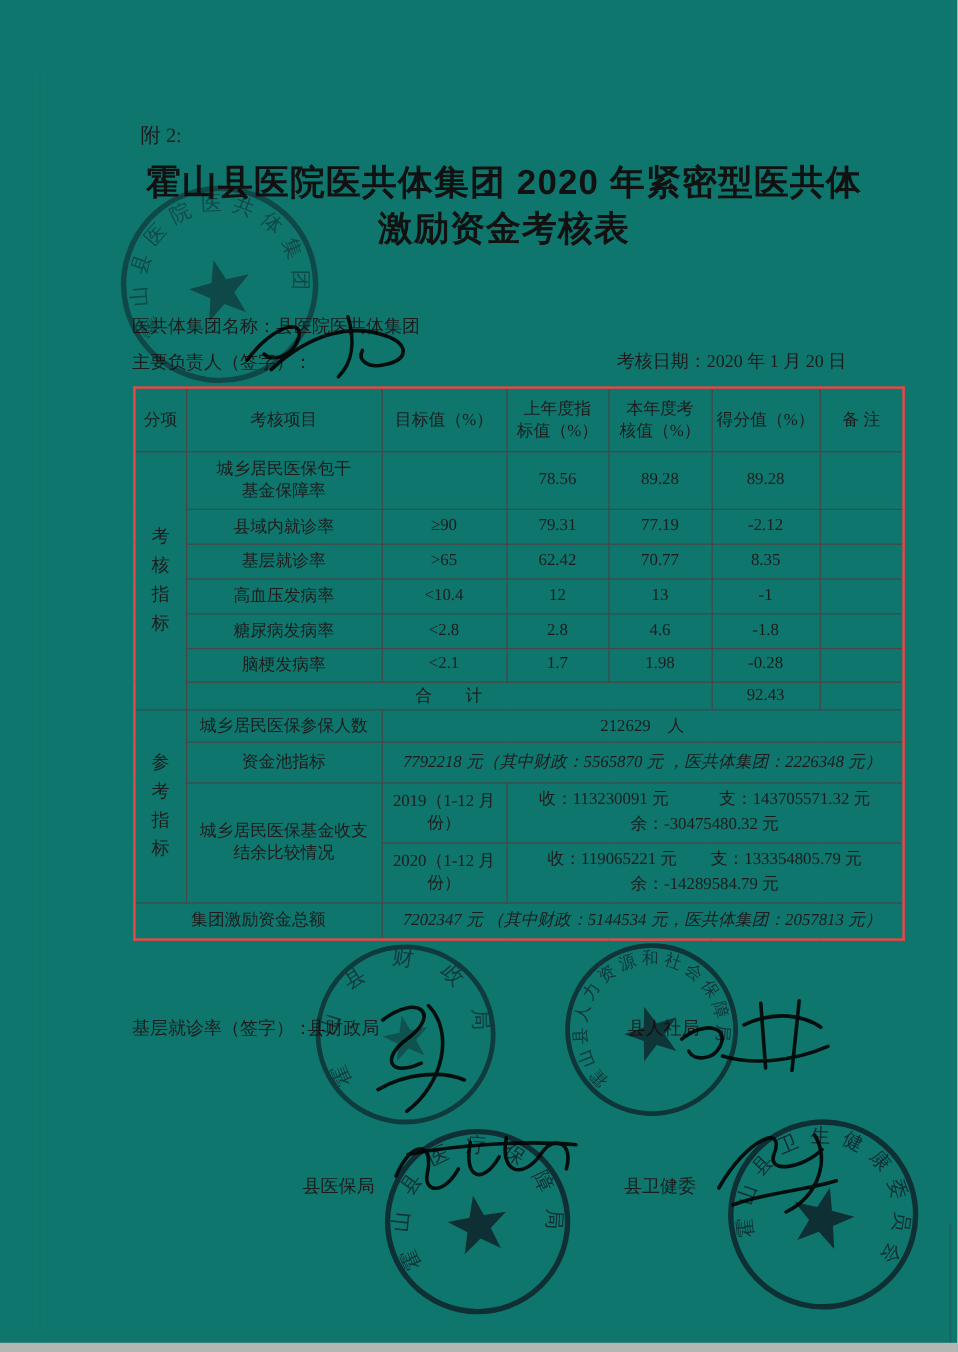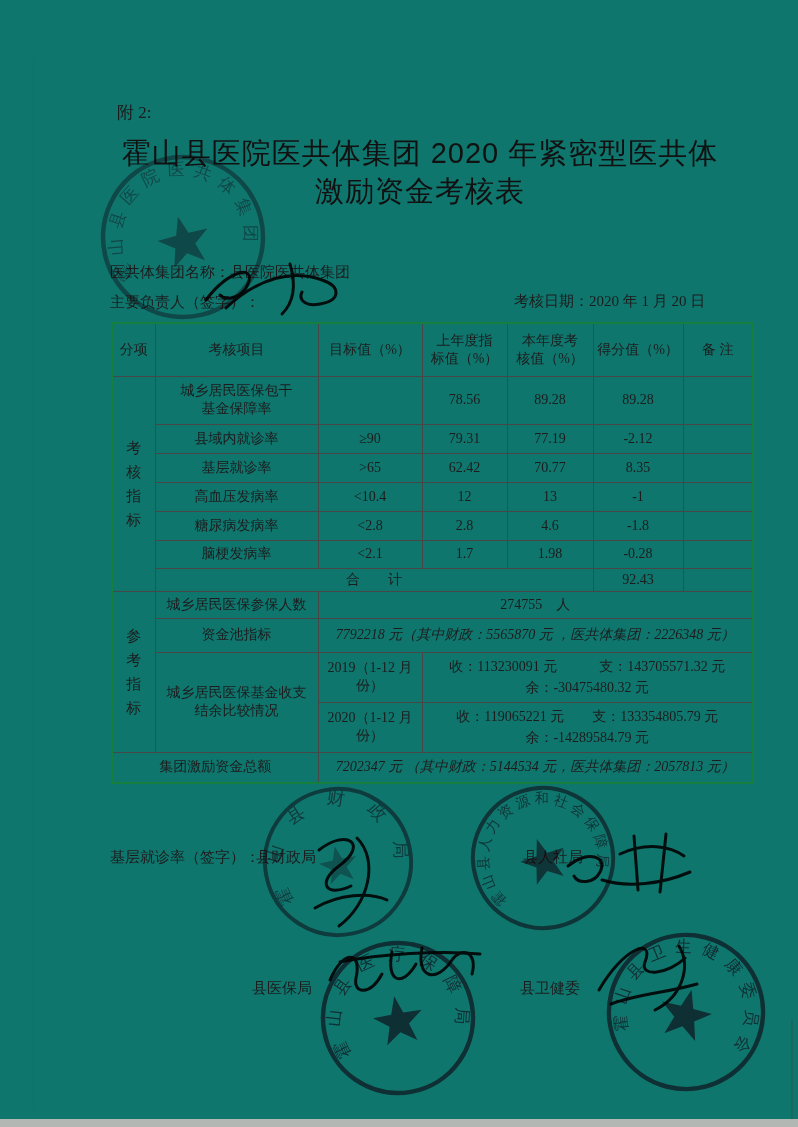--- a/index.html
+++ b/index.html
@@ -11,36 +11,36 @@
   }
   
   .edge-left{position:absolute;left:33px;top:60px;width:1px;height:1050px;background:rgba(60,60,60,.07);}
   .edge-right{position:absolute;left:791px;top:1020px;width:2px;height:107px;background:rgba(60,60,60,.25);}
   .edge-bottom{position:absolute;left:0;top:1119px;width:798px;height:8px;background:#b3b7b3;}
 
   .att{position:absolute;left:117px;top:101px;font-size:17px;}
   .title{
     position:absolute;left:90px;top:134px;width:660px;text-align:center;
     font-family:"Liberation Sans","DejaVu Sans",sans-serif;
-    font-weight:400;font-size:29px;line-height:38px;letter-spacing:1px;color:#111;
+    font-weight:700;font-size:29px;line-height:38px;letter-spacing:1px;color:#111;
   }
   .meta{position:absolute;font-size:15px;}
   .m-group{left:110px;top:263px;}
   .m-leader{left:110px;top:293px;}
   .m-date{left:514px;top:292px;}
 
   table.main{
     position:absolute;left:111px;top:322px;border-collapse:collapse;table-layout:fixed;
     font-size:14px;color:#1c1c1c;
   }
   table.main td,table.main th{
     border:1px solid #474747;text-align:center;vertical-align:middle;
     padding:1px 3px;font-weight:normal;overflow:hidden;
   }
-  table.main{border:2px solid #15803d;}
+  table.main{border:2px solid #ef4444;}
   .pre{white-space:pre-line;}
   .prew{white-space:pre-wrap;line-height:21px;}
   .vlabel{white-space:pre-line;font-size:15px;line-height:24px;}
   .left{text-align:left;padding-left:9px;font-style:italic;}
   .sec-sep td{border-top:2px solid #383838;}
 
   .foot-label{position:absolute;font-size:15px;z-index:2;}
 
   .stamp{position:absolute;z-index:5;mix-blend-mode:multiply;pointer-events:none;}
   .sig{position:absolute;z-index:6;mix-blend-mode:multiply;pointer-events:none;}
@@ -144,21 +144,21 @@
       <td colspan="4">合　　计</td>
       <td>92.43</td>
       <td></td>
     </tr>
     <tr style="height:27px" class="sec-sep">
       <td rowspan="4" class="vlabel">参
 考
 指
 标</td>
       <td>城乡居民医保参保人数</td>
-      <td colspan="5">274755　人</td>
+      <td colspan="5">212629　人</td>
     </tr>
     <tr style="height:34px">
       <td>资金池指标</td>
       <td colspan="5" class="left">7792218 元（其中财政：5565870 元 ，医共体集团：2226348 元）</td>
     </tr>
     <tr style="height:50px">
       <td rowspan="2" class="pre">城乡居民医保基金收支
 结余比较情况</td>
       <td class="pre">2019（1-12 月
 份）</td>

